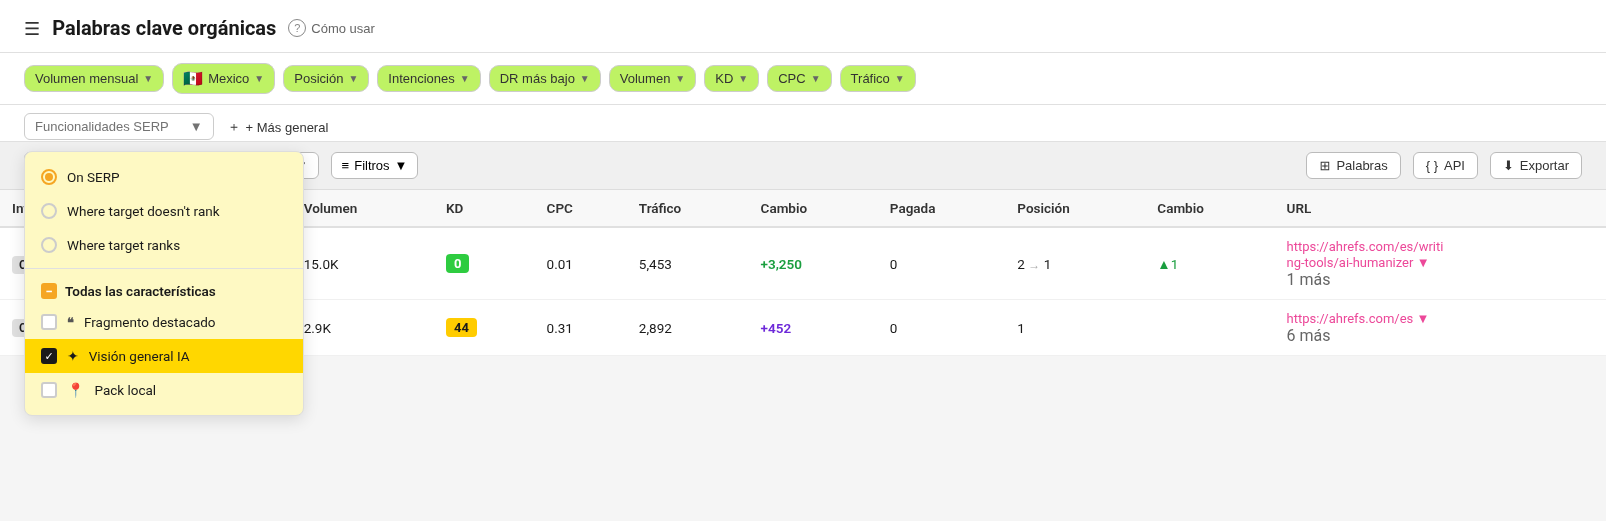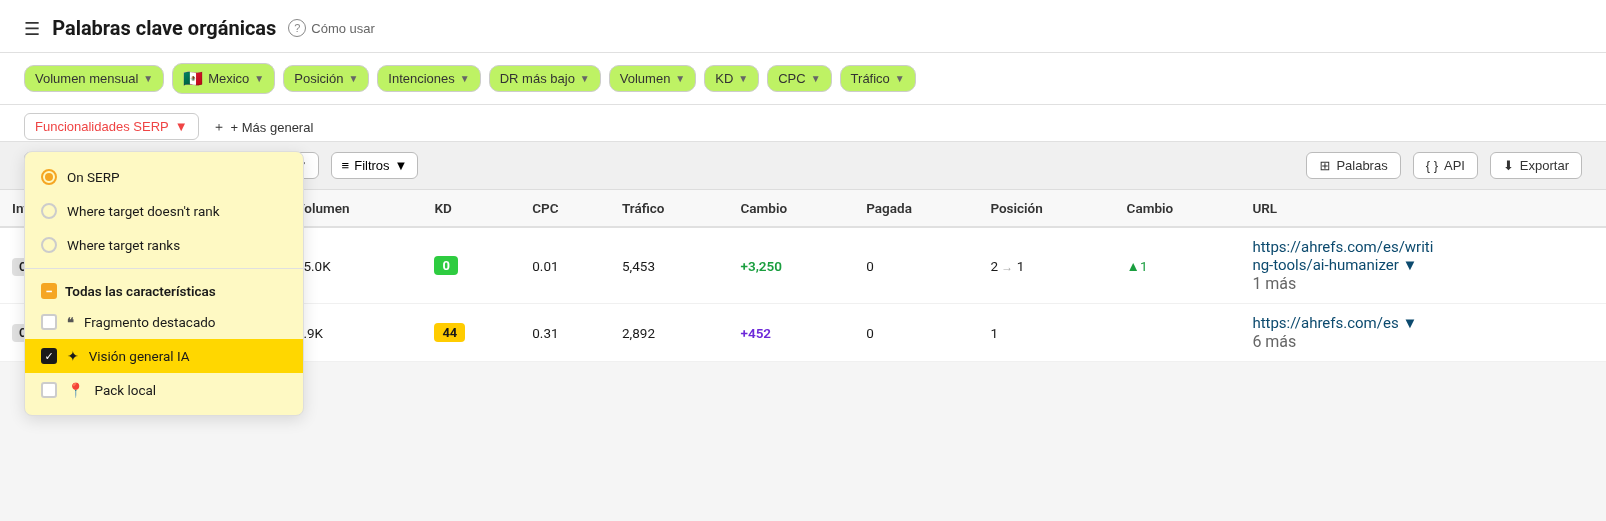--- a/index.html
+++ b/index.html
@@ -97,24 +97,24 @@
       padding: 5px 6px;
     }
 
     .serp-btn {
       background: #fff;
       border: 1.5px solid #ccc;
       border-radius: 6px;
       padding: 5px 10px;
       cursor: pointer;
       font-size: 13px;
-      color: #ef4444;
-      display: flex;
-      align-items: center;
-      gap: 6px;
+      color: #737373;
+      display: flex;
+      align-items: center;
+      gap: 21px;
     }
 
     .dropdown-overlay {
       position: relative;
     }
 
     .dropdown-menu {
       position: absolute;
       top: 38px;
       left: 0;
@@ -354,23 +354,23 @@
       color: #1a73e8;
       border-radius: 4px;
       padding: 2px 8px;
       font-size: 12px;
       display: inline-block;
     }
 
     .arrow-right { color: #aaa; font-size: 12px; }
 
     .url-link {
-      color: #0c4a6e;
+      color: #ec4899;
       text-decoration: none;
-      font-size: 15px;
+      font-size: 13px;
     }
 
     .more-link {
       color: #666;
       font-size: 16px;
     }
 
     .intenciones-c {
       background: #e0e0e0;
       border-radius: 4px;

